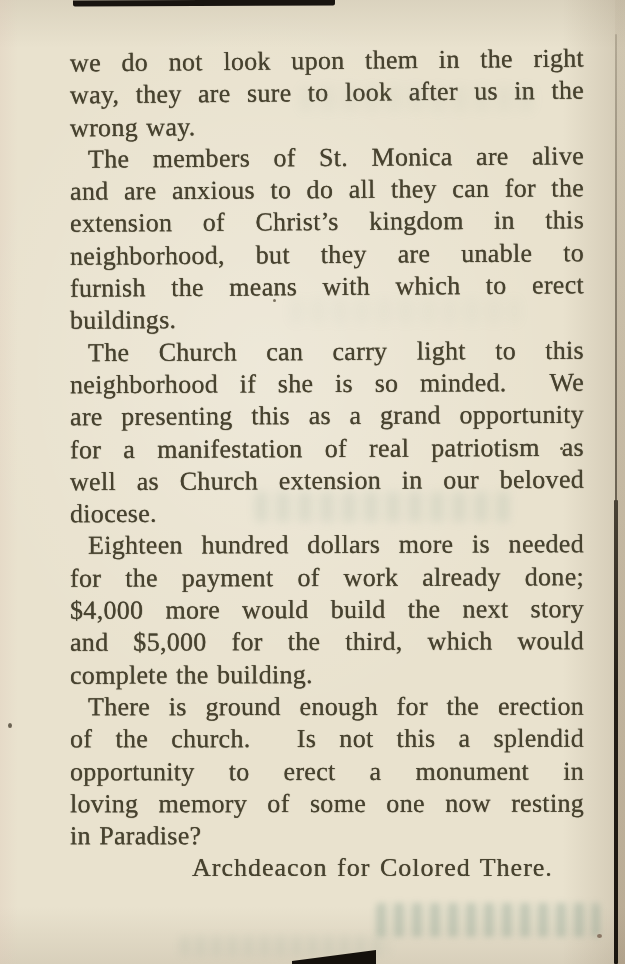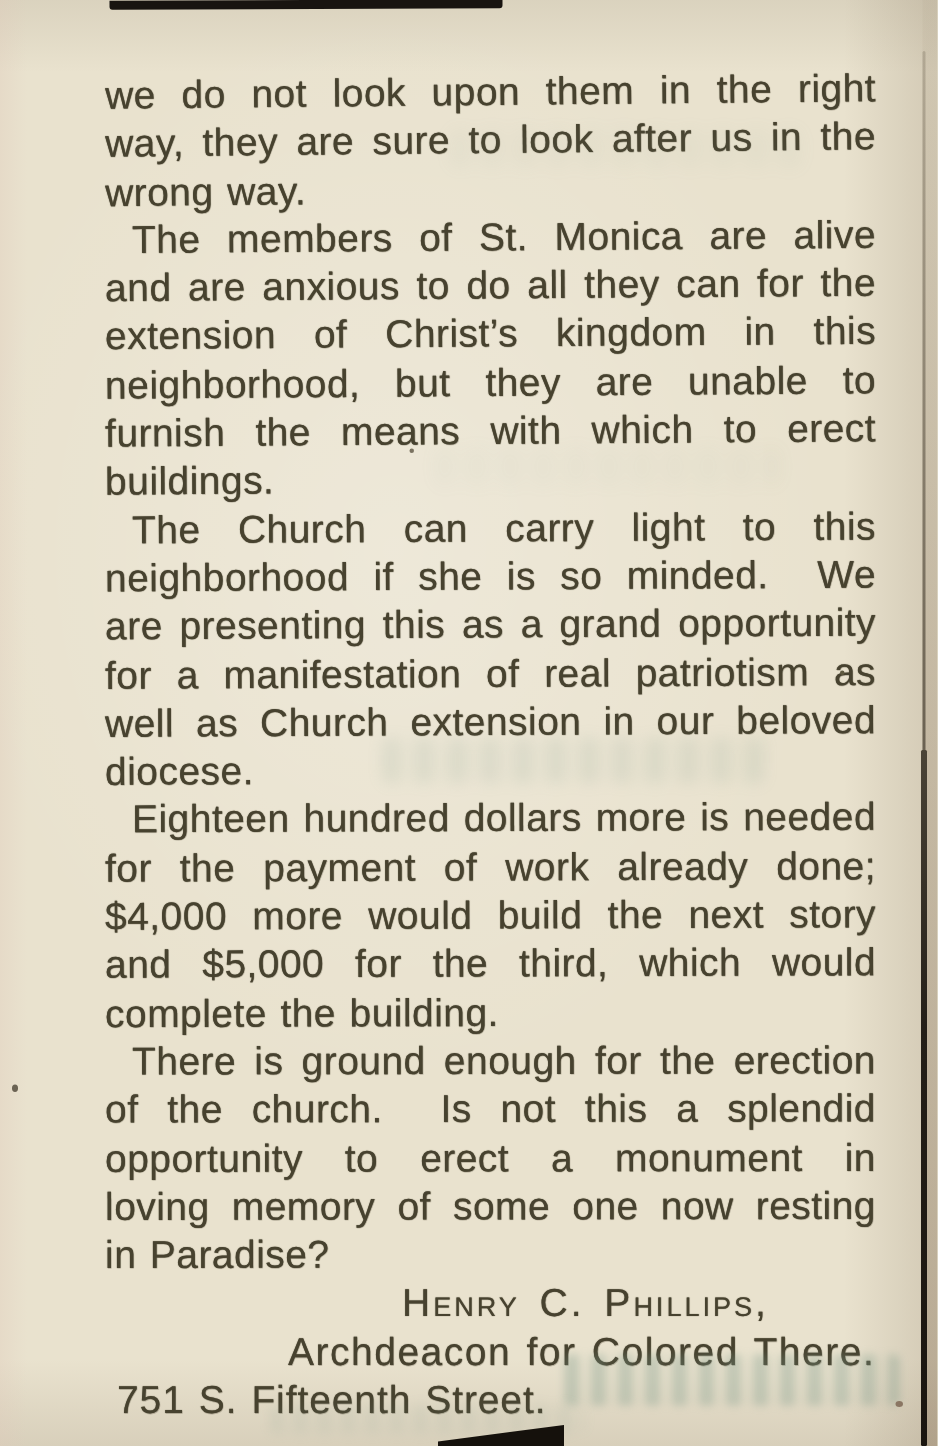--- a/index.html
+++ b/index.html
@@ -2,21 +2,21 @@
 <html><head>
 <meta charset="utf-8">
 <style>
   html, body { margin: 0; padding: 0; background: #d8d2c0; }
 
   .scan {
     position: relative;
     width: 625px;
     height: 964px;
     overflow: hidden;
-    font-family: Liberation Sans, sans-serif;
+    font-family: Liberation Serif, serif;
     color: #47422f;
     background-color: #e9e2ce;
     background-image:
       radial-gradient(ellipse 420px 520px at 42% 38%, rgba(255,255,255,0.22), rgba(255,255,255,0) 70%),
       linear-gradient(to right, rgba(222,200,185,0.30) 0px, rgba(222,200,185,0) 18px),
       linear-gradient(to right, rgba(0,0,0,0) 90%, rgba(120,102,78,0.18) 99%),
       linear-gradient(to bottom, rgba(130,118,95,0.14) 0%, rgba(130,118,95,0) 5%, rgba(130,118,95,0) 94%, rgba(120,102,78,0.15) 100%);
   }
 
   
@@ -150,23 +150,21 @@
         <div class="line pg3">for the payment of work already done;</div>
         <div class="line pg3">$4,000 more would build the next story</div>
         <div class="line pg3">and $5,000 for the third, which would</div>
         <div class="line pg3 last">complete the building.</div>
         <div class="line pg4 indent">There is ground enough for the erection</div>
         <div class="line pg4">of the church.&nbsp; Is not this a splendid</div>
         <div class="line pg4">opportunity to erect a monument in</div>
         <div class="line pg4">loving memory of some one now resting</div>
         <div class="line pg4 last">in Paradise?</div>
       </div>
-    <div class="line last sig-name">Henry C. Phillips,</div>
     <div class="line last sig-title">Archdeacon for Colored There.</div>
-    <div class="line last sig-address">751 S. Fifteenth Street.</div>
   </div>
 
   <div class="bleed bleed-1"></div>
   <div class="bleed bleed-2"></div>
   <div class="bleed bleed-3"></div>
   <div class="bleed bleed-4"></div>
   <div class="bleed bleed-5"></div>
 
   <div class="speck speck-1"></div>
   <div class="speck speck-2"></div>

